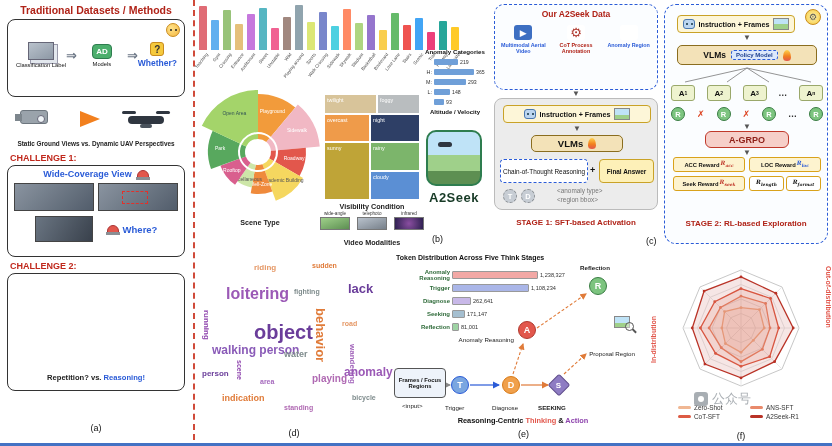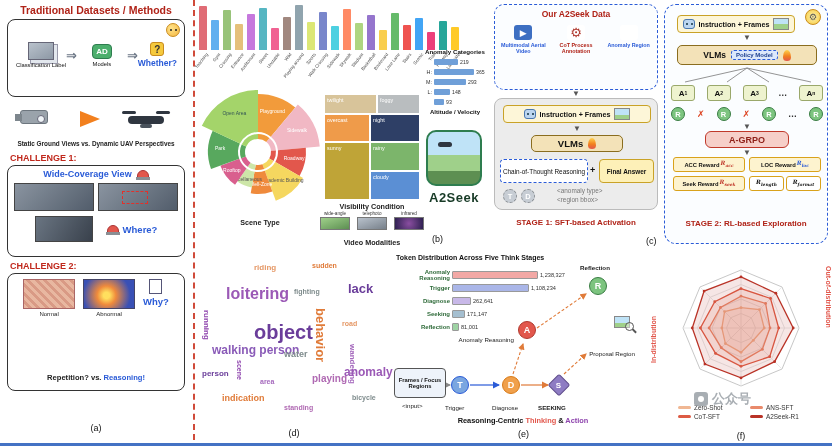--- a/index.html
+++ b/index.html
@@ -191,21 +191,21 @@
 #f-legend{position:absolute;left:26px;top:152px;width:136px;display:grid;grid-template-columns:1fr 1fr;gap:2px 8px}
 .lg-item{display:flex;align-items:center;gap:3px}
 .lg-marker{width:13px;height:3px;border-radius:2px}
 .lg-label{font-size:6.4px;color:#333}
 #tag-f{left:0;top:179px;width:100%;text-align:center}
 
 
 #watermark{position:absolute;left:694px;top:390px;display:flex;align-items:center;gap:4px;color:#9aa0a6;opacity:.85}
 #watermark .wm-ic{width:14px;height:14px;background:#9aa0a6;border-radius:3px;position:relative}
 #watermark .wm-ic::after{content:"";position:absolute;left:4px;top:4px;width:6px;height:6px;border-radius:50%;background:#fff}
-#watermark .wm-text{font-size:13px;font-weight:bold}
+#watermark .wm-text{font-size:13px;font-weight:normal}
 </style>
 </head>
 <body>
 
 <div id="figure">
   <div id="divider-red"></div>
   <div id="bottom-line"></div>
 
   <section id="panel-a">
     <div class="pa-title">Traditional Datasets / Methods</div>
@@ -247,34 +247,20 @@
       <div class="ch1-bottom">
         <div class="thumb-s"></div>
         <div class="where">
           <span class="ic-siren"></span>
           <span>Where?</span>
         </div>
       </div>
     </div>
     <div class="ch-label" id="ch2-label">CHALLENGE 2:</div>
     <div class="ch-box" id="ch2-box">
-      <div class="ch2-thumbs">
-        <div class="t-col">
-          <div class="t-normal"></div>
-          <div class="t-label">Normal</div>
-        </div>
-        <div class="t-col">
-          <div class="t-abn"></div>
-          <div class="t-label">Abnormal</div>
-        </div>
-        <div class="t-col">
-          <span class="ic-doc"></span>
-          <div class="why">Why?</div>
-        </div>
-      </div>
       <div class="versus">
         <span>Repetition? vs.</span>
         <span class="vs-blue">Reasoning!</span>
       </div>
     </div>
     <div class="tag" id="tag-a">(a)</div>
   </section>
 
   <section id="panel-b">
     <div id="b-bars">

